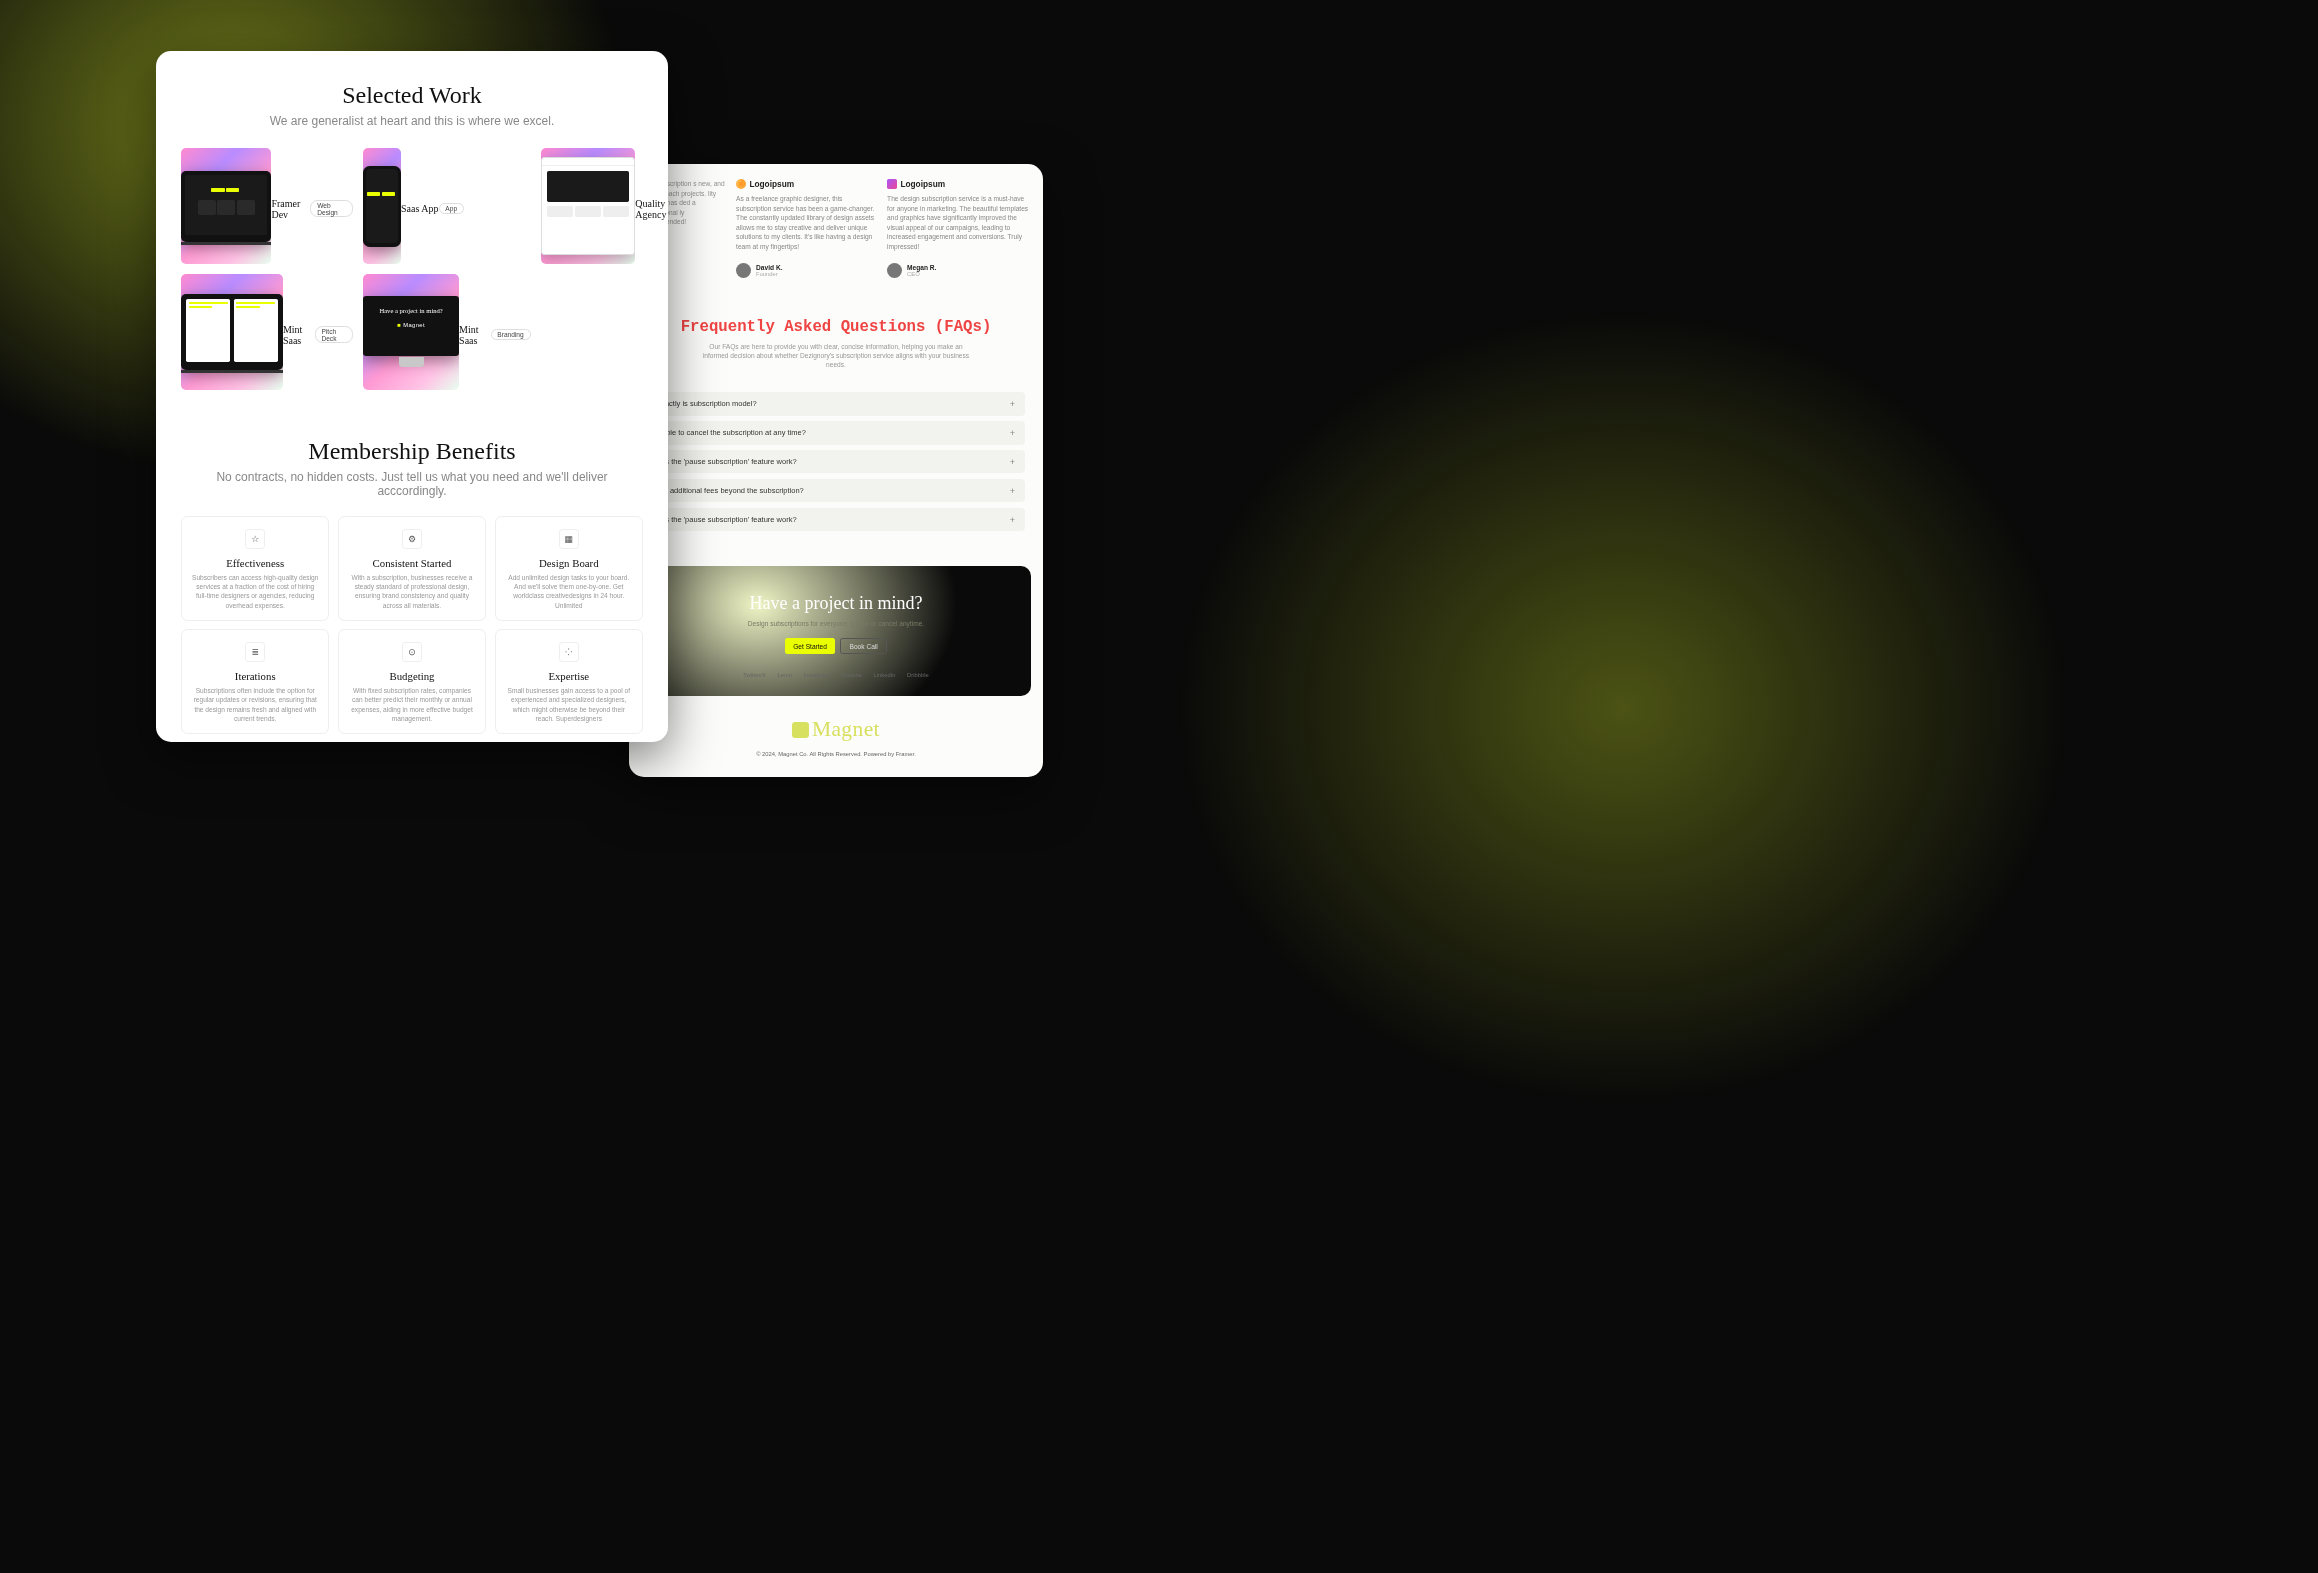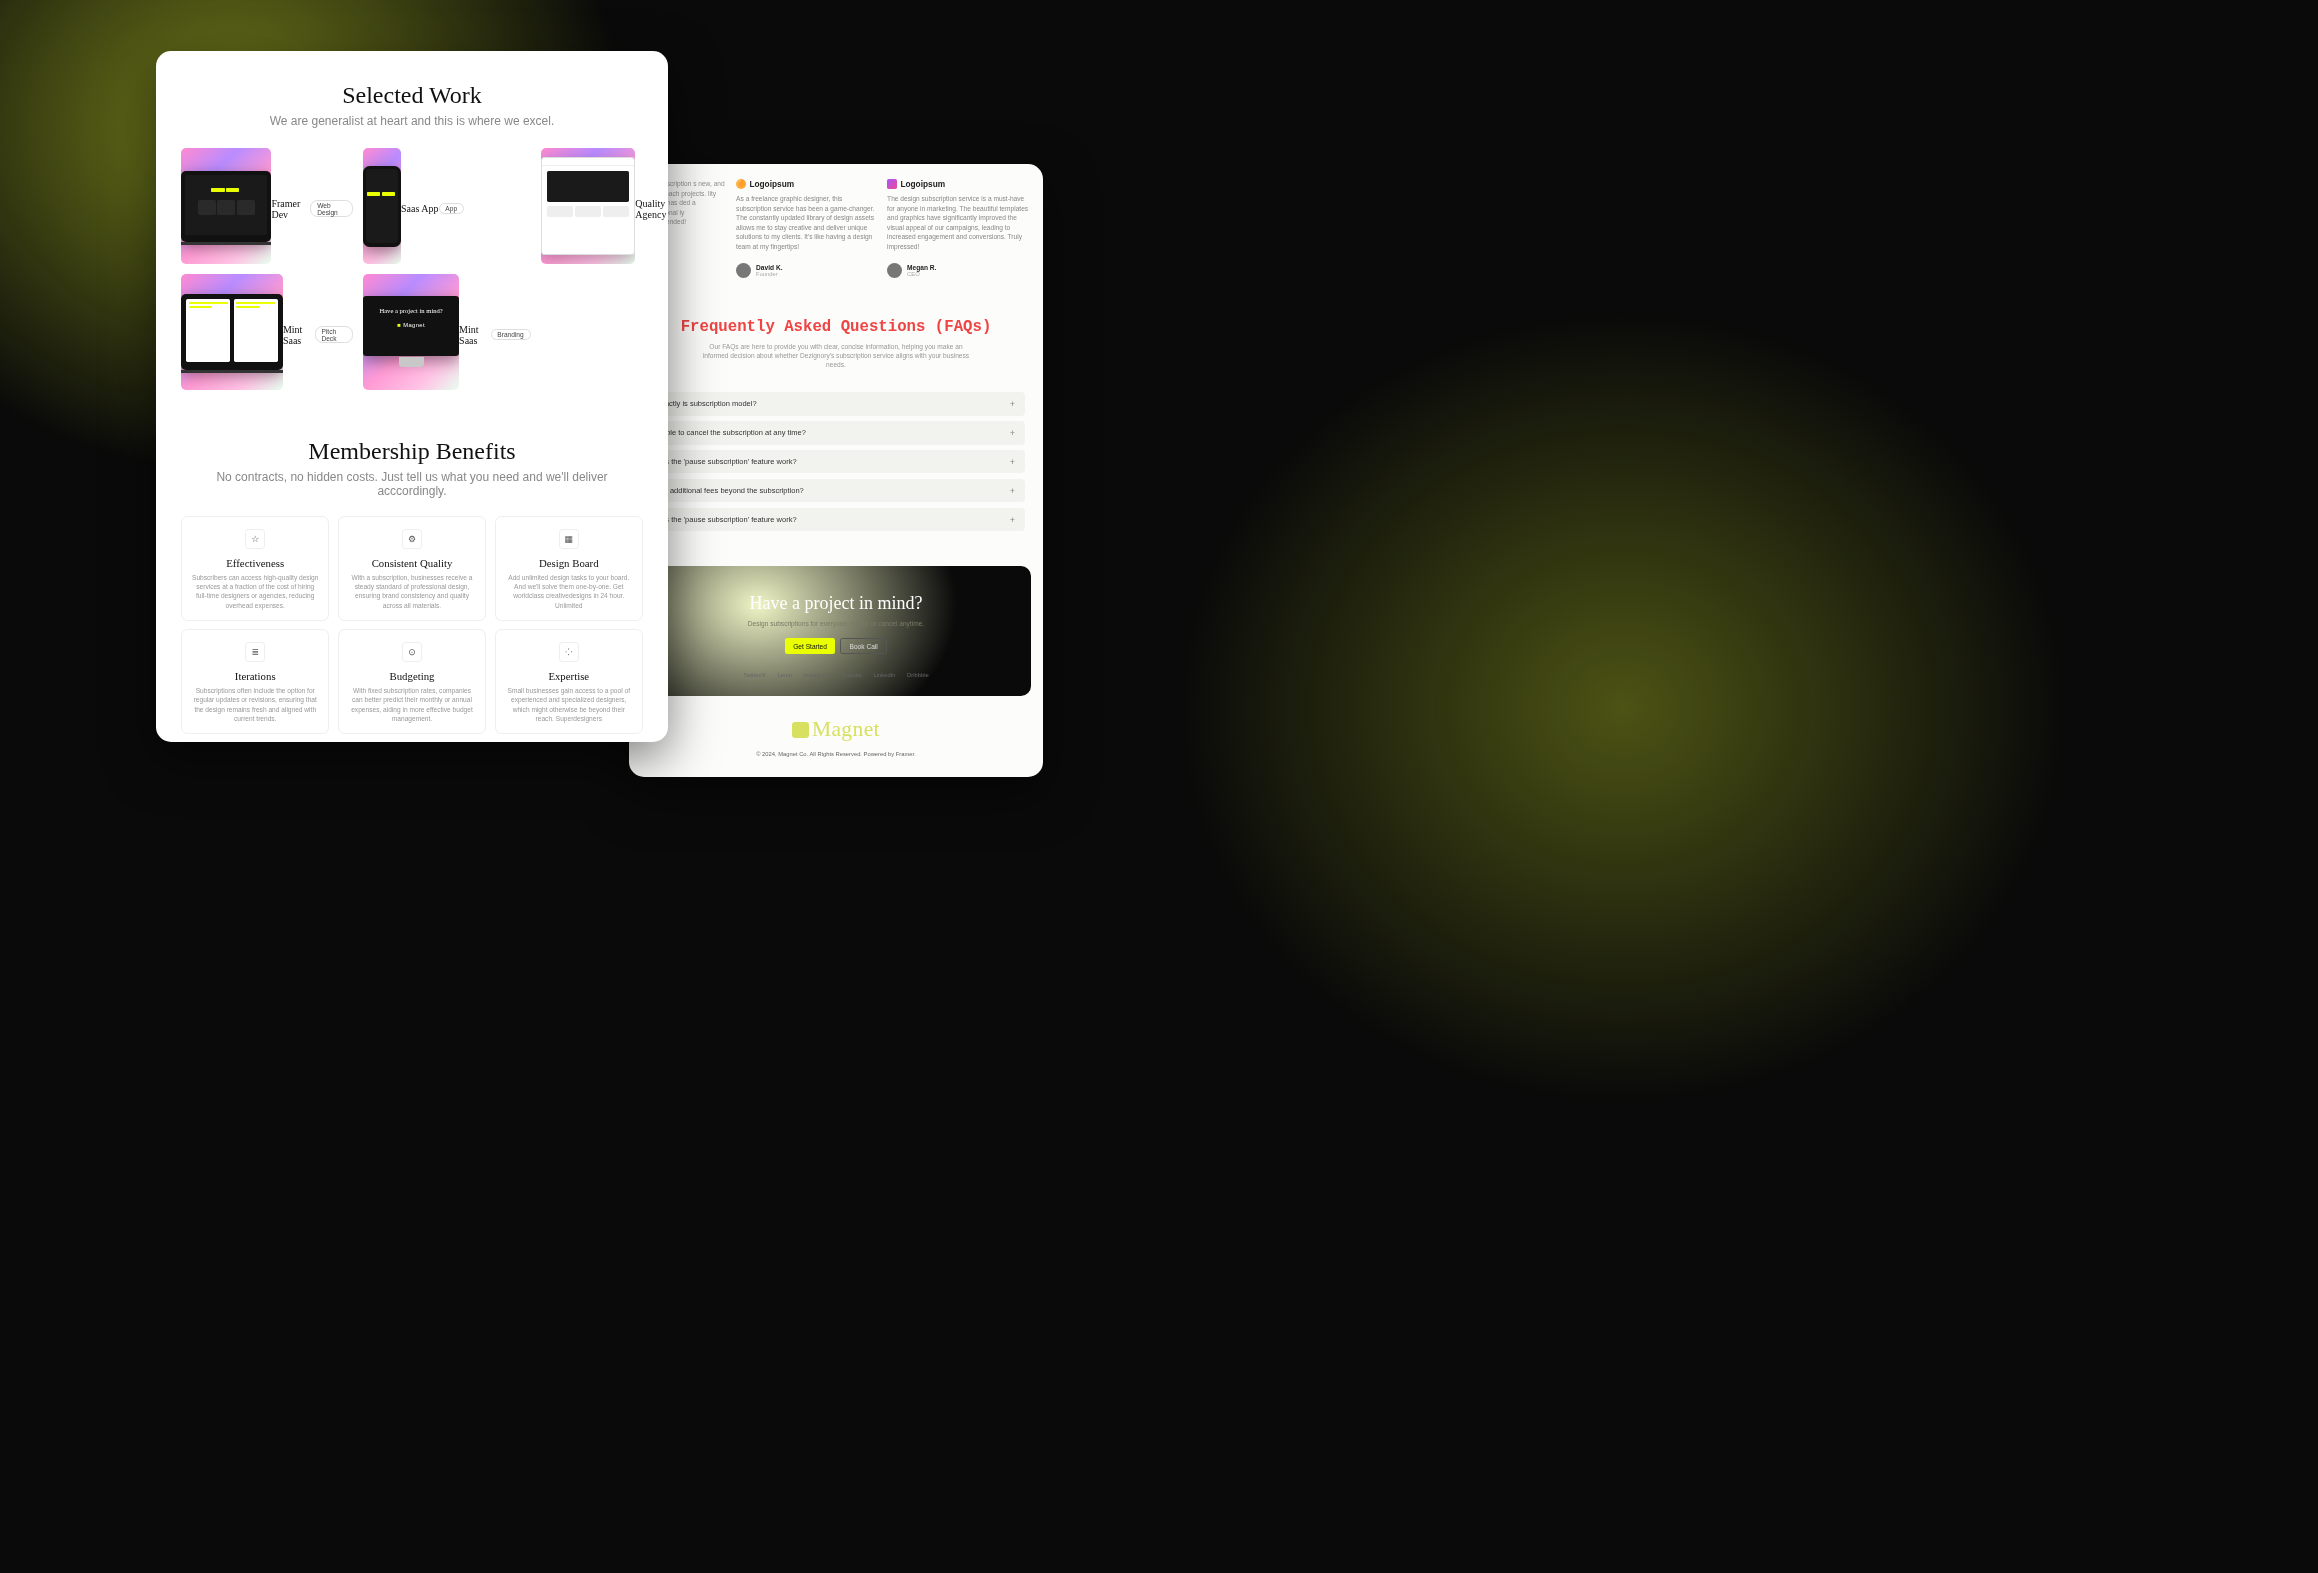--- a/index.html
+++ b/index.html
@@ -338,21 +338,21 @@
       <h2 class="section-title">Membership Benefits</h2>
       <p class="section-sub">No contracts, no hidden costs. Just tell us what you need and we'll deliver acccordingly.</p>
       <div class="bgrid">
         <div class="bcard">
           <div class="bicon">☆</div>
           <div class="btitle">Effectiveness</div>
           <div class="bdesc">Subscribers can access high-quality design services at a fraction of the cost of hiring full-time designers or agencies, reducing overhead expenses.</div>
         </div>
         <div class="bcard">
           <div class="bicon">⚙</div>
-          <div class="btitle">Consistent Quality</div>
+          <div class="btitle">Consistent Started</div>
           <div class="bdesc">With a subscription, businesses receive a steady standard of professional design, ensuring brand consistency and quality across all materials.</div>
         </div>
         <div class="bcard">
           <div class="bicon">▦</div>
           <div class="btitle">Design Board</div>
           <div class="bdesc">Add unlimited design tasks to your board. And we'll solve them one-by-one. Get worldclass creativedesigns  in 24 hour. Unlimited</div>
         </div>
         <div class="bcard">
           <div class="bicon">≣</div>
           <div class="btitle">Iterations</div>

